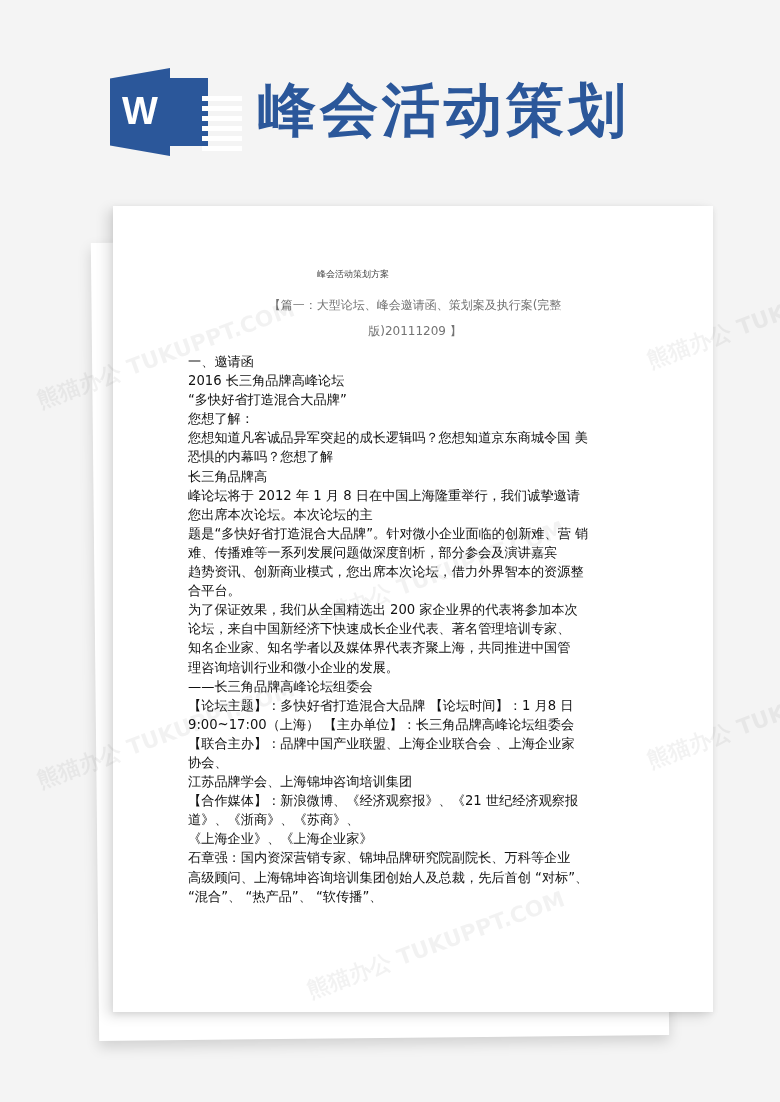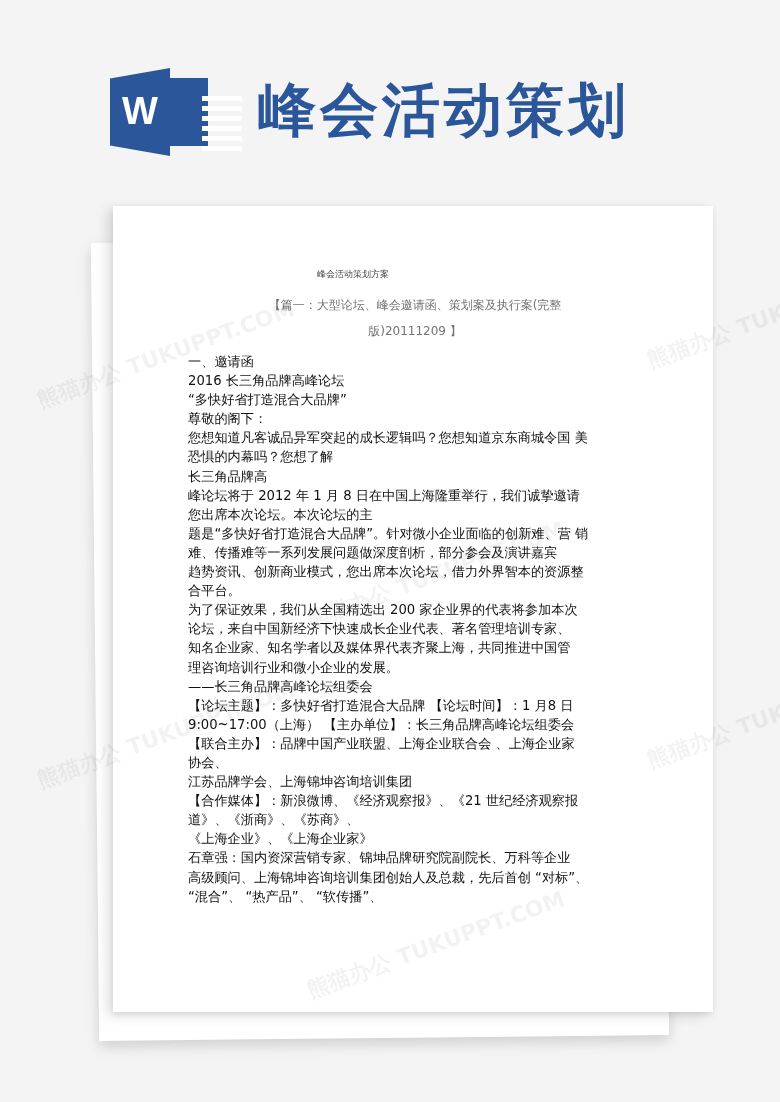--- a/index.html
+++ b/index.html
@@ -60,21 +60,21 @@
 <div class="doc-subtitle">峰会活动策划方案</div>
 <div class="doc-heading">
   <div>【篇一：大型论坛、峰会邀请函、策划案及执行案(完整</div>
   <div>版)20111209 】</div>
 </div>
 
 <div class="body-text">
   <div>一、邀请函</div>
   <div> 2016  长三角品牌高峰论坛</div>
   <div> “多快好省打造混合大品牌”</div>
-  <div>  尊敬的阁下：</div>
+  <div>  您想了解：</div>
   <div> 您想知道凡客诚品异军突起的成长逻辑吗？您想知道京东商城令国  美</div>
   <div>恐惧的内幕吗？您想了解</div>
   <div> 长三角品牌高</div>
   <div> 峰论坛将于 2012  年 1 月 8  日在中国上海隆重举行，我们诚挚邀请</div>
   <div>您出席本次论坛。本次论坛的主</div>
   <div> 题是“多快好省打造混合大品牌”。针对微小企业面临的创新难、营   销</div>
   <div>难、传播难等一系列发展问题做深度剖析，部分参会及演讲嘉宾</div>
   <div>趋势资讯、创新商业模式，您出席本次论坛，借力外界智本的资源整</div>
   <div>合平台。</div>
   <div> 为了保证效果，我们从全国精选出  200  家企业界的代表将参加本次</div>

